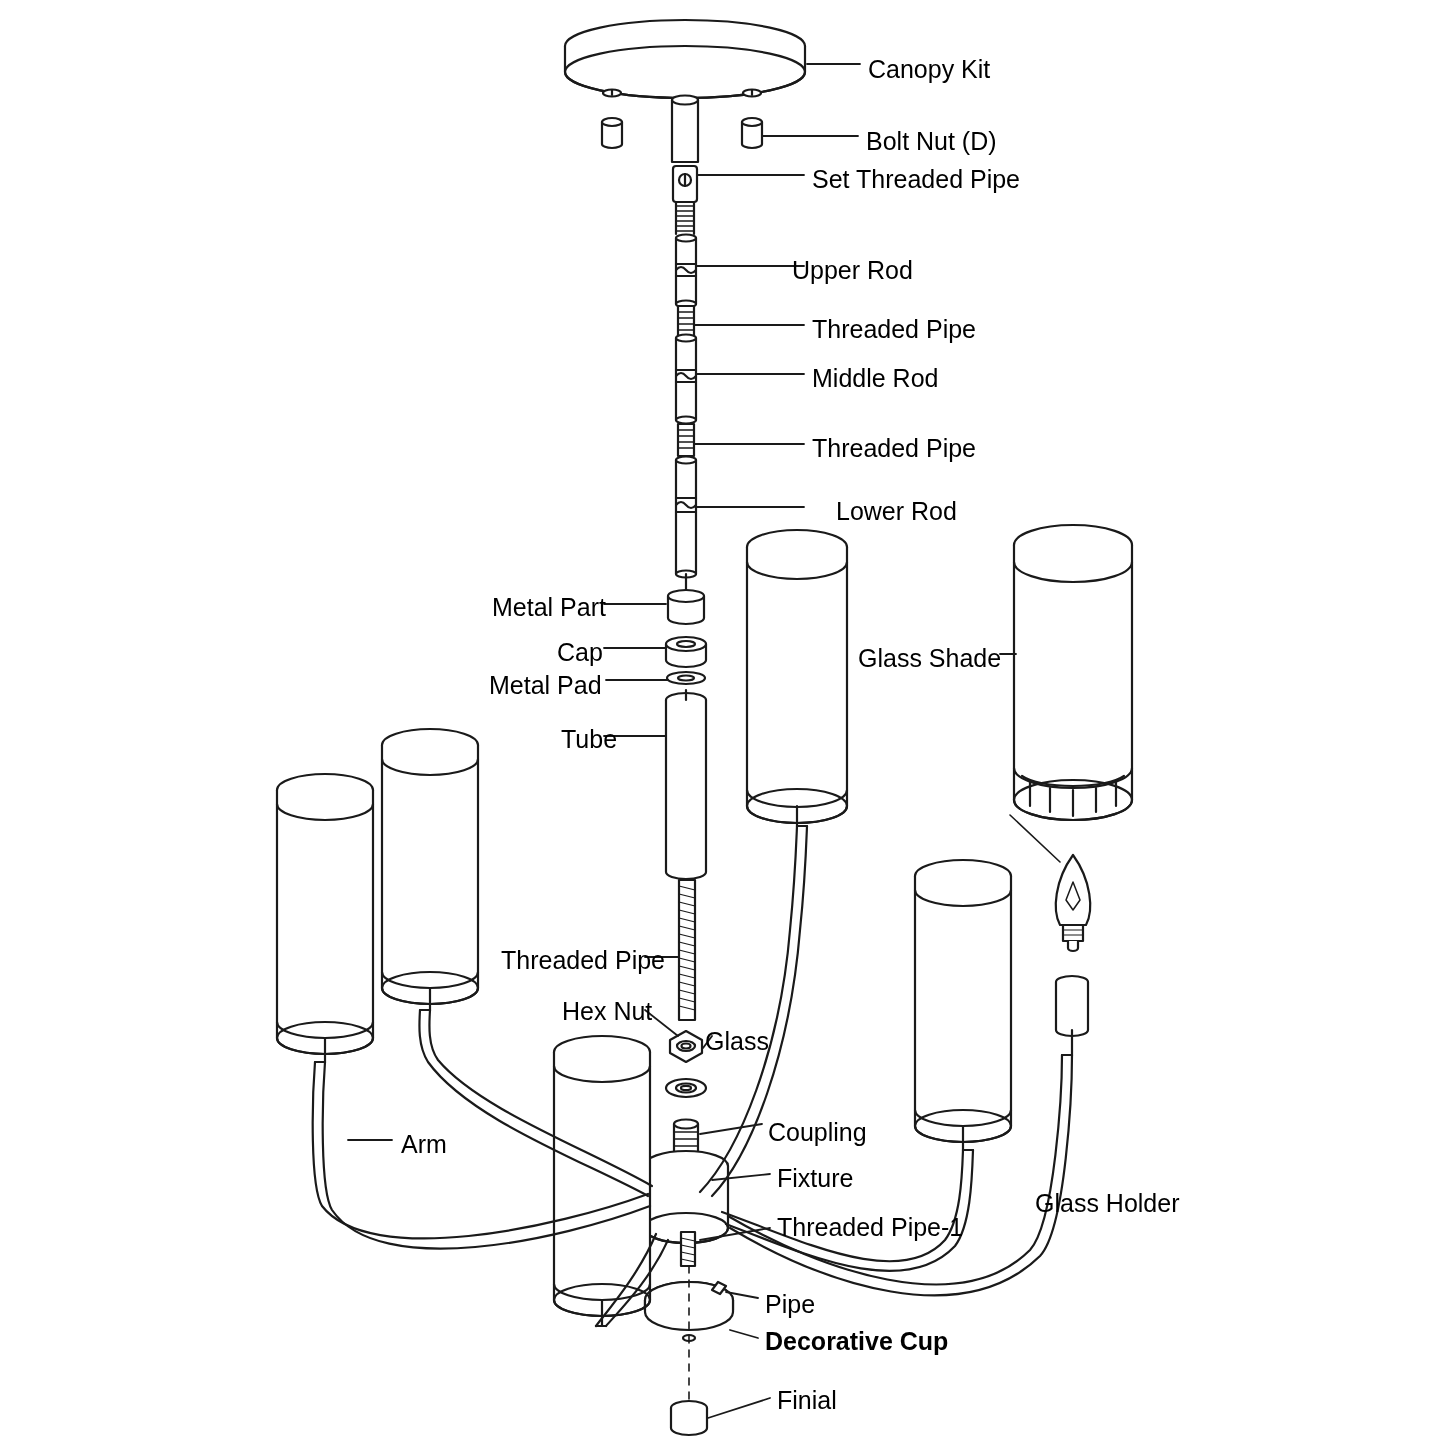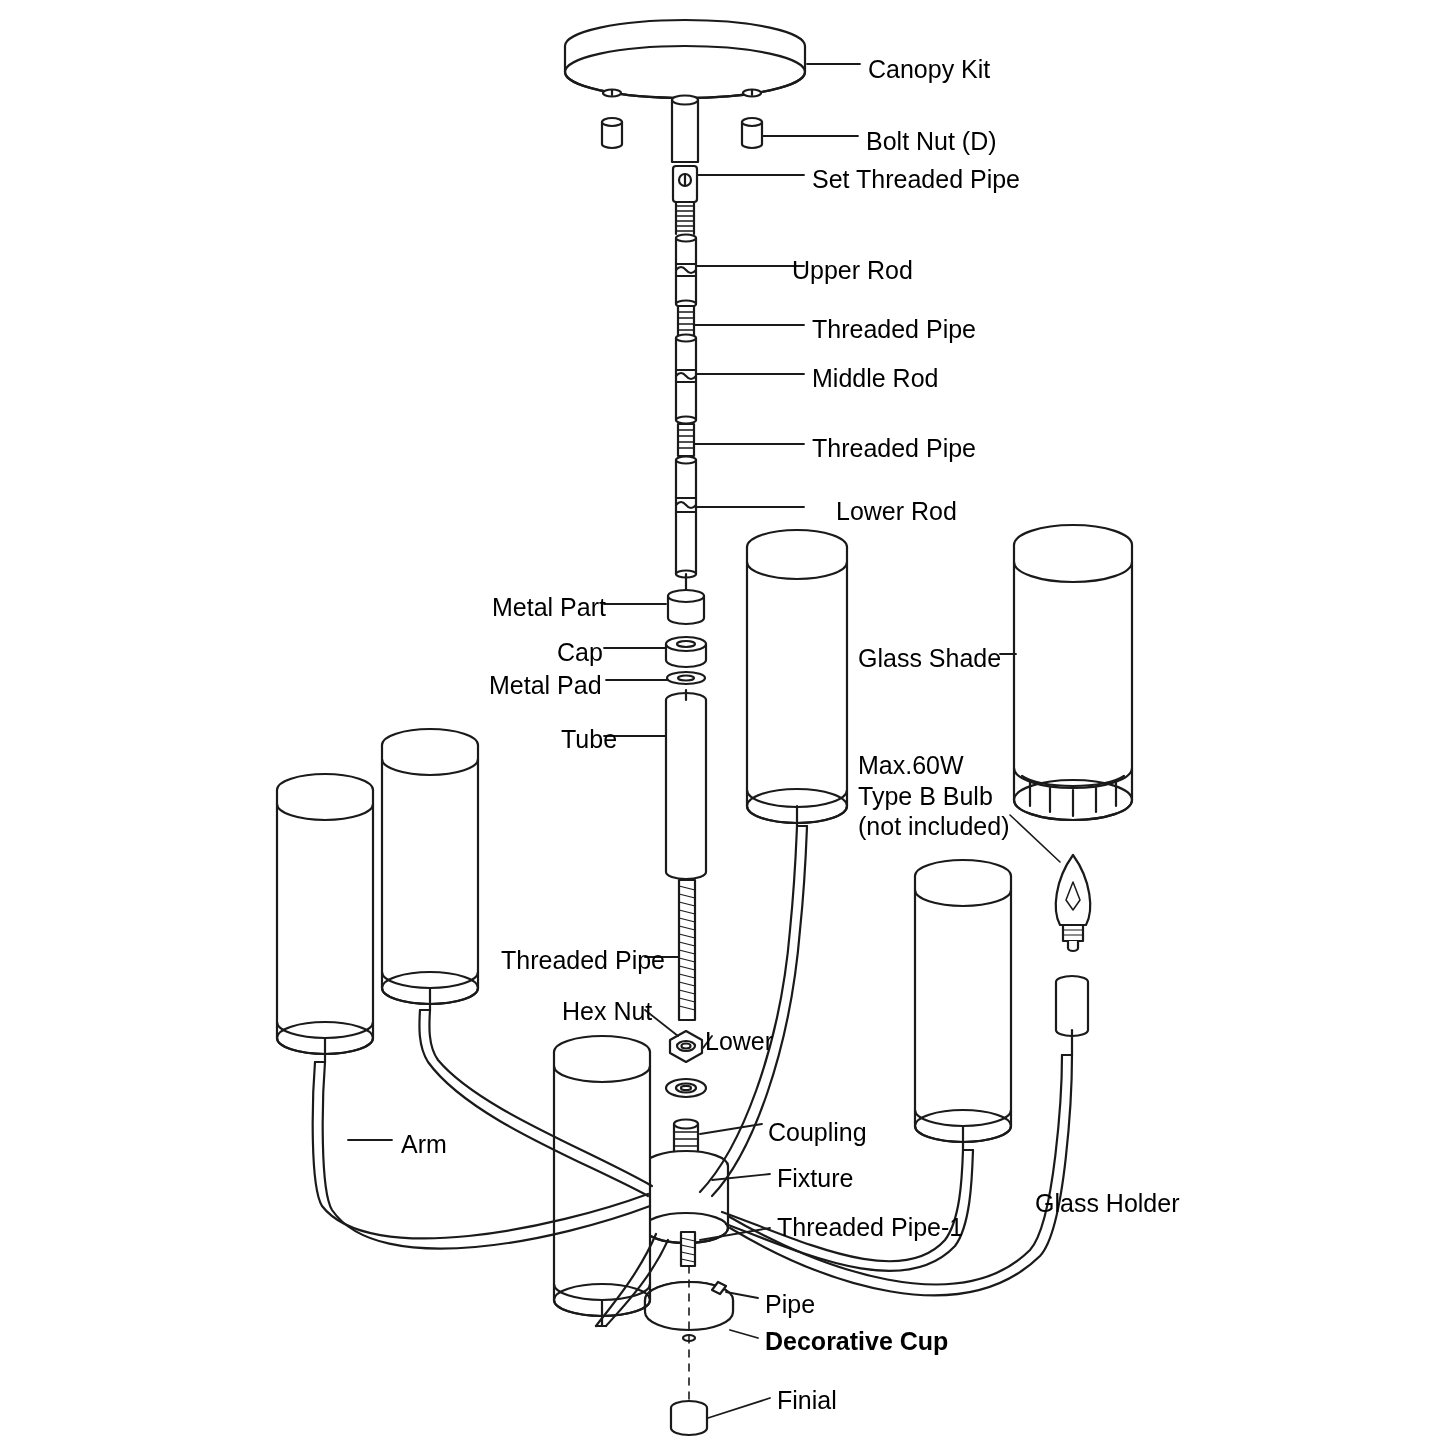--- a/index.html
+++ b/index.html
@@ -366,29 +366,26 @@
   <div class="label" style="left:492px; top:592px;">Metal Part</div>
 
   <div class="label" style="left:557px; top:637px;">Cap</div>
 
   <div class="label" style="left:489px; top:670px;">Metal Pad</div>
 
   <div class="label" style="left:548px; top:724px;margin-left:13px;">Tube</div>
 
   <div class="label" style="left:858px; top:643px;">Glass Shade</div>
 
-  <div class="label multi" style="left:858px; top:750px;">Max.60W
-Type B Bulb
-(not included)</div>
 
   <div class="label" style="left:501px; top:945px;">Threaded Pipe</div>
 
   <div class="label" style="left:562px; top:996px;">Hex Nut</div>
 
-  <div class="label" style="left:705px; top:1026px;">Lower</div>
+  <div class="label" style="left:705px; top:1026px;">Glass</div>
 
   <div class="label" style="left:768px; top:1117px;">Coupling</div>
 
   <div class="label" style="left:401px; top:1129px;">Arm</div>
 
   <div class="label" style="left:777px; top:1163px;">Fixture</div>
 
   <div class="label" style="left:1035px; top:1188px;">Glass Holder</div>
 
   <div class="label" style="left:777px; top:1212px;">Threaded Pipe-1</div>

